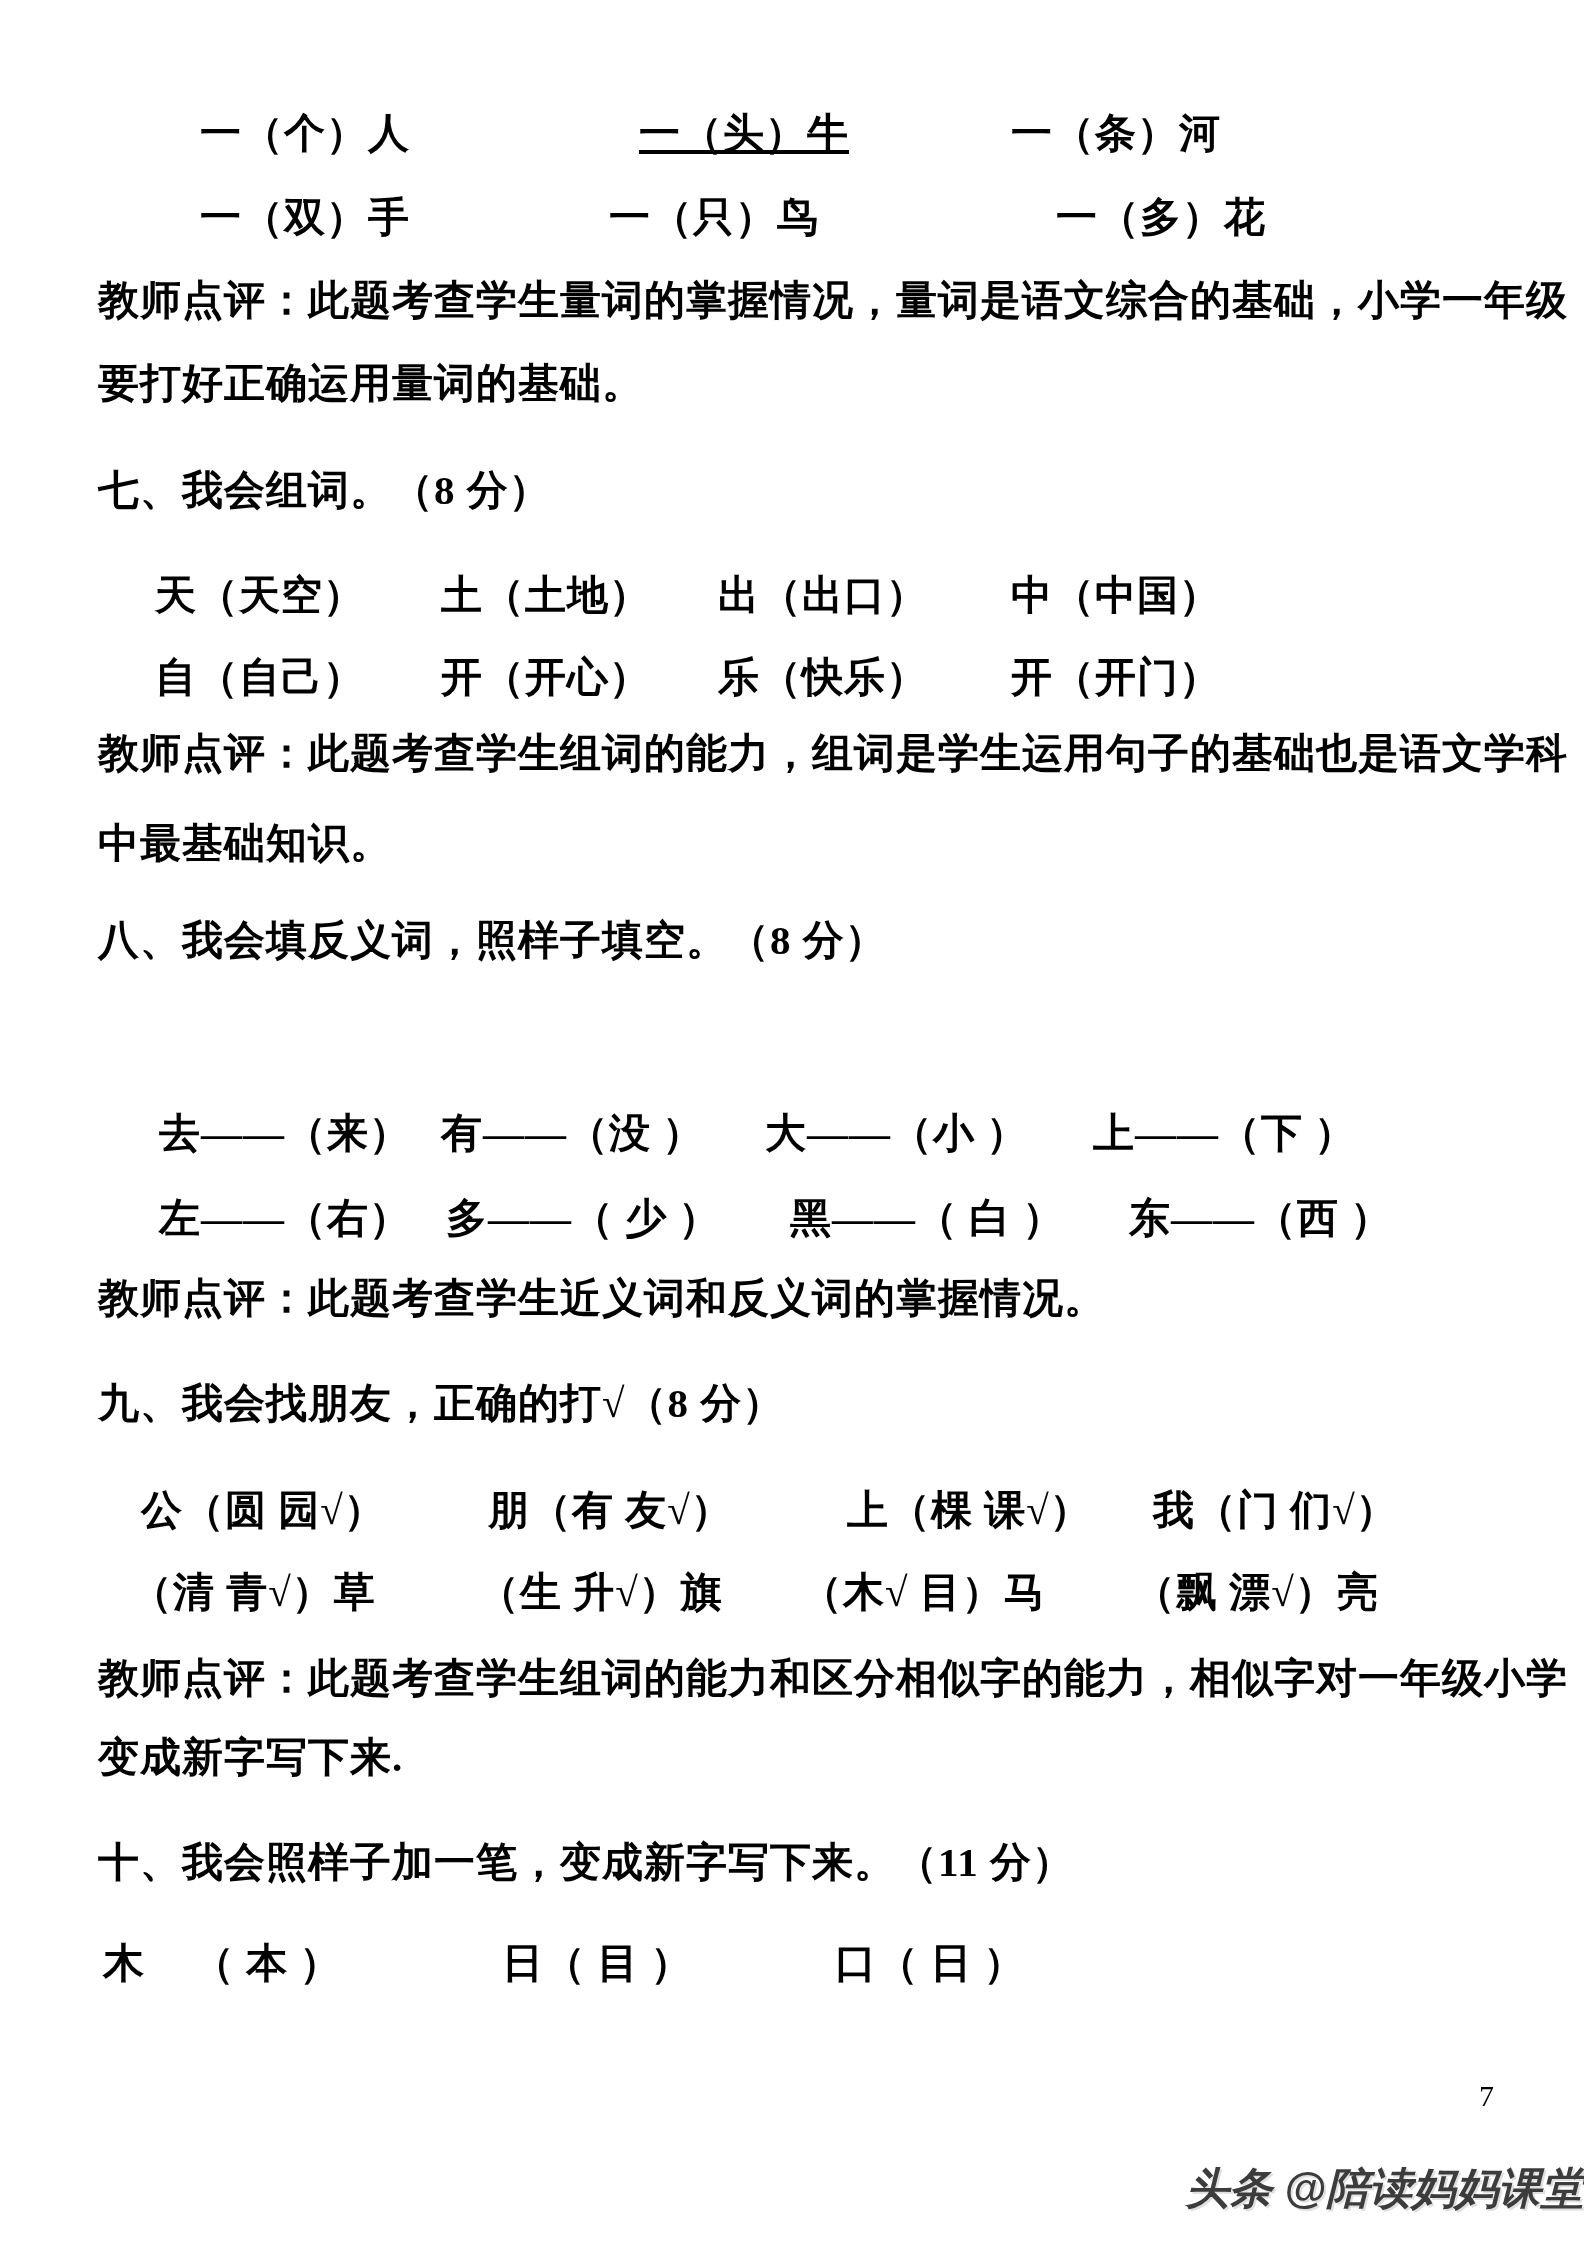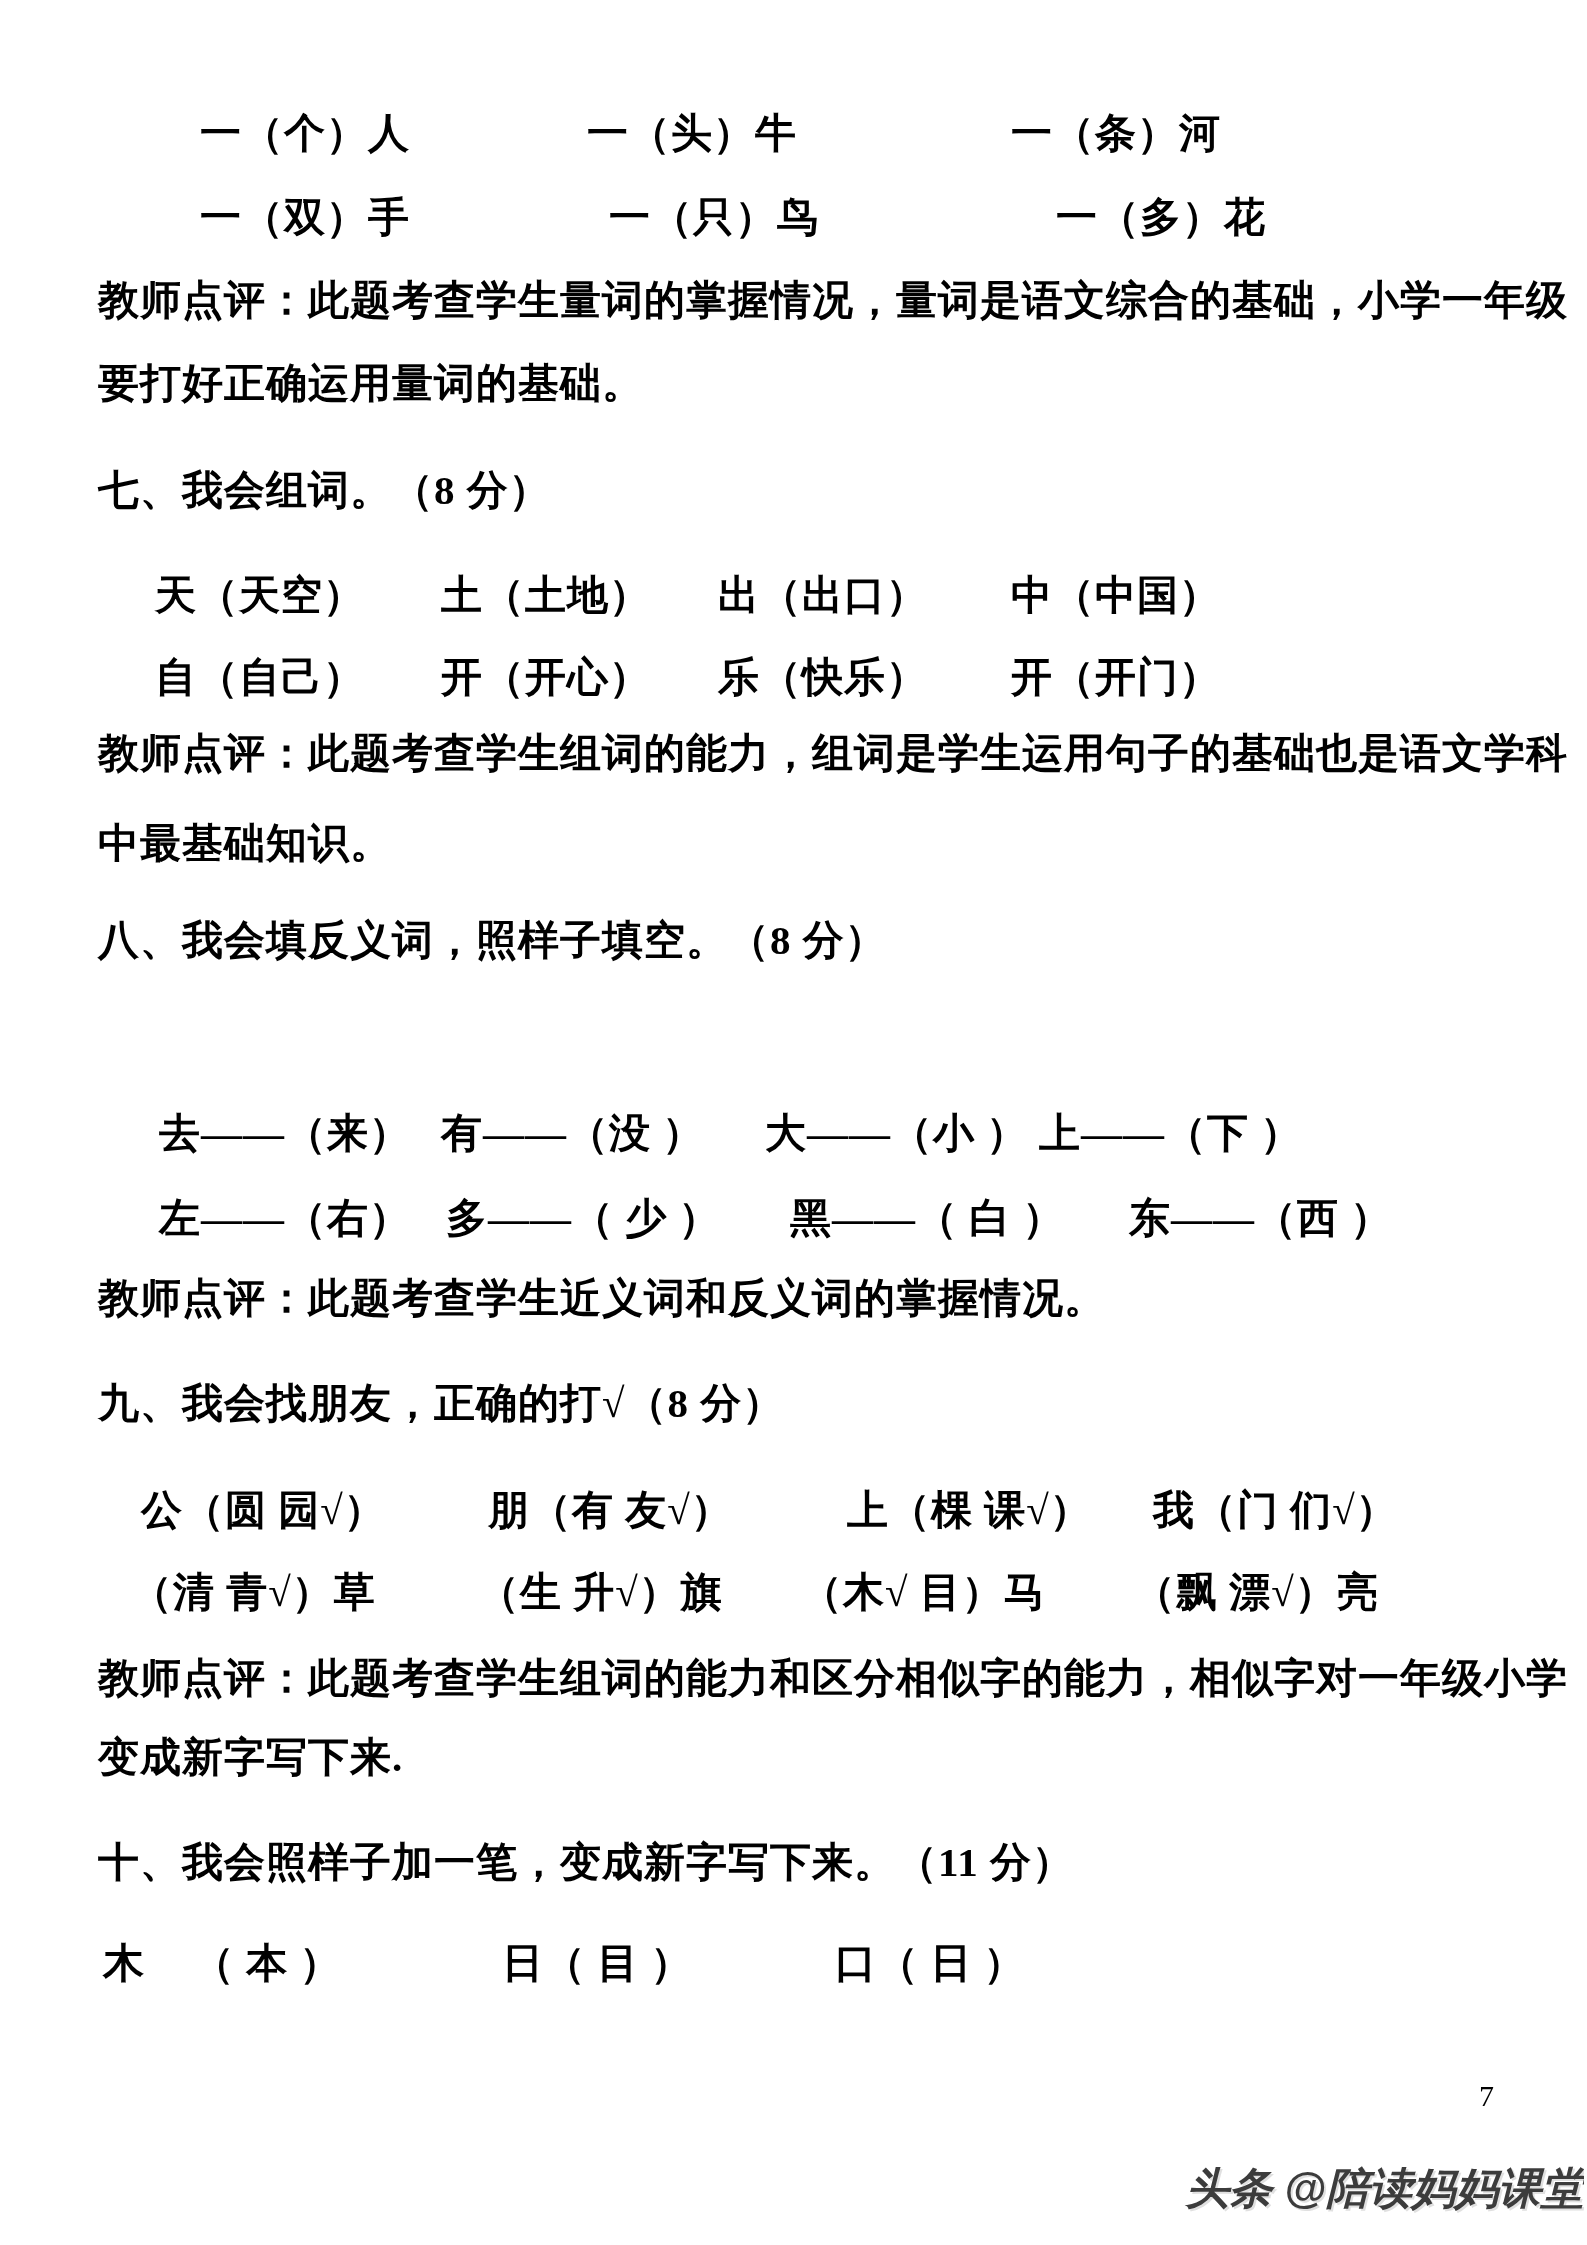--- a/index.html
+++ b/index.html
@@ -36,21 +36,21 @@
     text-shadow:2px 2px 0 #e0e0e0;
     white-space:pre;
   }
 </style>
 </head>
 <body>
 
 <div class="page">
 
   <span class="t" style="left:200px;top:102px;">一（个）人</span>
-  <span class="t" style="left:587px;top:102px;">一（头）牛</span>
+  <span class="t" style="left:639px;top:102px;text-decoration:underline;">一（头）牛</span>
   <span class="t" style="left:1011px;top:102px;">一（条）河</span>
 
   <span class="t" style="left:200px;top:186px;">一（双）手</span>
   <span class="t" style="left:609px;top:186px;">一（只）鸟</span>
   <span class="t" style="left:1056px;top:186px;">一（多）花</span>
 
   <span class="t" style="left:98px;top:269px;">教师点评：此题考查学生量词的掌握情况，量词是语文综合的基础，小学一年级</span>
   <span class="t" style="left:98px;top:352px;">要打好正确运用量词的基础。</span>
 
   <span class="t" style="left:98px;top:459px;">七、我会组词。（8 分）</span>
@@ -67,21 +67,21 @@
 
   <span class="t" style="left:98px;top:722px;">教师点评：此题考查学生组词的能力，组词是学生运用句子的基础也是语文学科</span>
   <span class="t" style="left:98px;top:812px;">中最基础知识。</span>
 
   <span class="t" style="left:98px;top:909px;">八、我会填反义词，照样子填空。（8 分）</span>
 
 
   <span class="t" style="left:159px;top:1102px;">去——（来）</span>
   <span class="t" style="left:441px;top:1102px;">有——（没 ）</span>
   <span class="t" style="left:765px;top:1102px;">大——（小 ）</span>
-  <span class="t" style="left:1039px;top:1102px;">上——（下 ）</span>
+  <span class="t" style="left:1093px;top:1102px;">上——（下 ）</span>
 
   <span class="t" style="left:159px;top:1187px;">左——（右）</span>
   <span class="t" style="left:446px;top:1187px;">多——（ 少 ）</span>
   <span class="t" style="left:790px;top:1187px;">黑——（ 白 ）</span>
   <span class="t" style="left:1129px;top:1187px;">东——（西 ）</span>
 
   <span class="t" style="left:98px;top:1267px;">教师点评：此题考查学生近义词和反义词的掌握情况。</span>
 
   <span class="t" style="left:98px;top:1372px;">九、我会找朋友，正确的打√（8 分）</span>
 

